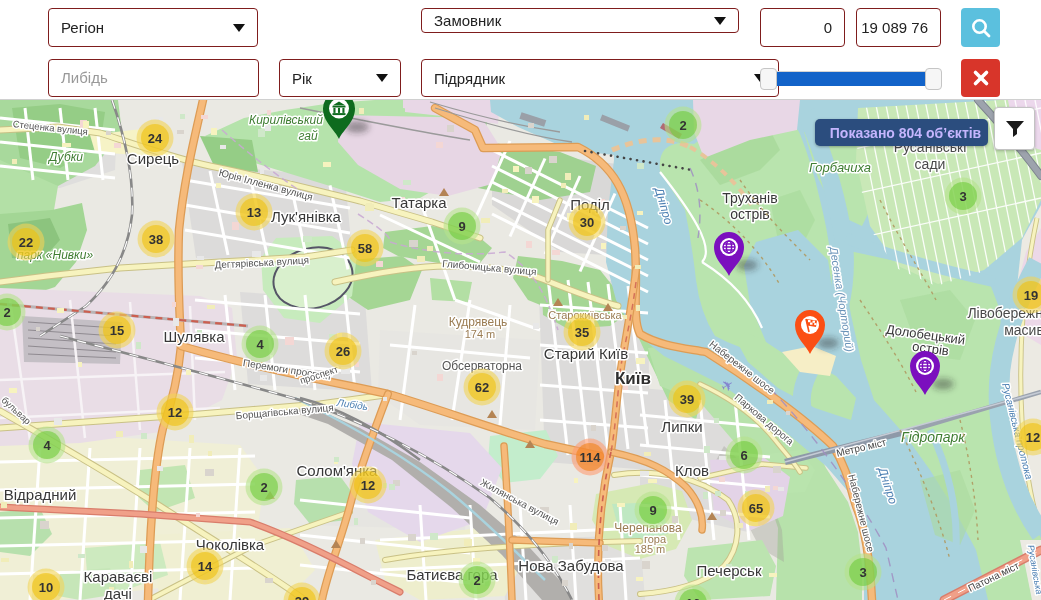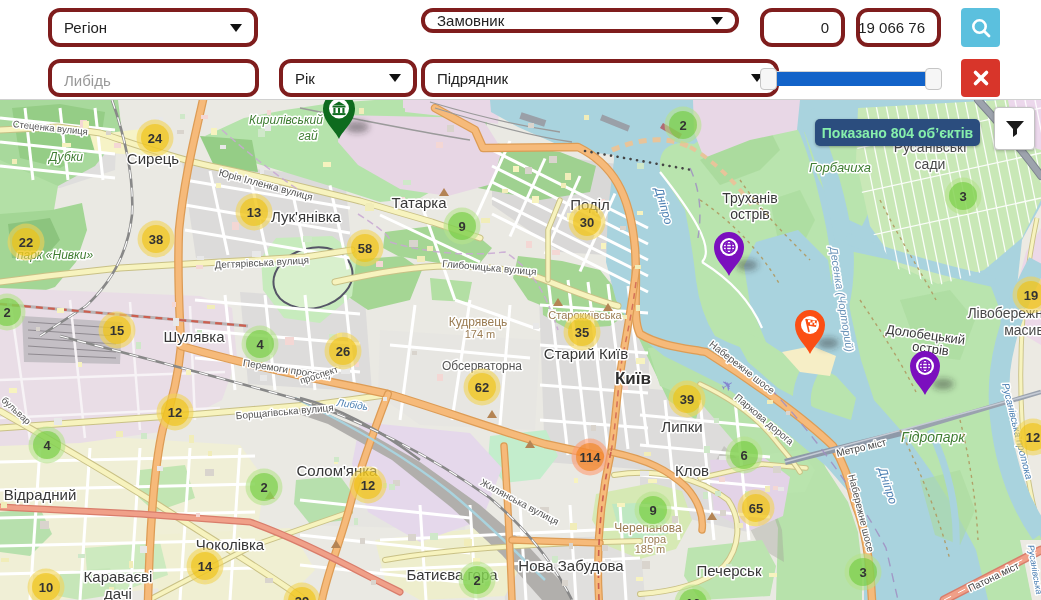--- a/index.html
+++ b/index.html
@@ -1,44 +1,44 @@
 <!DOCTYPE html>
 <html><head><meta charset="utf-8"><style>
 html,body{margin:0;padding:0;}
 body{width:1041px;height:600px;overflow:hidden;font-family:"Liberation Sans",sans-serif;background:#fff;position:relative;}
 .topbar{position:absolute;left:0;top:0;width:1041px;height:100px;background:#fff;z-index:20;border-bottom:1px solid #d0d0d0;box-sizing:border-box;}
-.ctl{position:absolute;box-sizing:border-box;border:4px solid #7f1d1d;border-radius:12px;background:#fff;font-size:15px;color:#222;}
+.ctl{position:absolute;box-sizing:border-box;border:1px solid #7f1d1d;border-radius:4px;background:#fff;font-size:15px;color:#222;}
 .sel{padding:0 12px;display:flex;align-items:center;justify-content:space-between;}
 .caret{width:0;height:0;border-left:6.5px solid transparent;border-right:6.5px solid transparent;border-top:8px solid #111;}
 .ph{color:#999;}
 .num{display:flex;align-items:center;justify-content:flex-end;padding:0 12px;font-size:15px;white-space:nowrap;}
 .btn{position:absolute;border-radius:4px;display:flex;align-items:center;justify-content:center;}
 .slider{position:absolute;left:760px;top:68px;width:182px;height:22px;}
 .slider .track{position:absolute;left:0;top:3px;width:182px;height:15px;background:#ededed;border:1px solid #d3d3d3;border-radius:3px;box-sizing:border-box;}
 .slider .fill{position:absolute;left:16px;top:4px;width:150px;height:14px;background:#1263c9;}
 .slider .h{position:absolute;top:0;width:17px;height:22px;background:#f6f6f6;border:1px solid #c5c5c5;border-radius:4px;box-sizing:border-box;}
 .map{position:absolute;left:0;top:100px;width:1041px;height:500px;overflow:hidden;}
-.badge{position:absolute;left:815px;top:19px;width:165px;height:27px;background:#2b4d7e;border-radius:5px;color:#86efac;font-size:14px;font-weight:bold;display:flex;align-items:center;justify-content:center;box-shadow:0 1px 3px rgba(0,0,0,0.3);}
+.badge{position:absolute;left:815px;top:19px;width:165px;height:27px;background:#2b4d7e;border-radius:5px;color:#c4b5fd;font-size:14px;font-weight:bold;display:flex;align-items:center;justify-content:center;box-shadow:0 1px 3px rgba(0,0,0,0.3);padding-left:8px;}
 .fbtn{position:absolute;left:994px;top:7px;width:39px;height:41px;background:#fff;border:1px solid #c3c3c3;border-radius:4px;box-shadow:0 1px 3px rgba(0,0,0,0.25);display:flex;align-items:center;justify-content:center;}
 </style></head><body>
 <div class="topbar">
     <div class="ctl sel" style="left:48px;top:8px;width:210px;height:39px;">Регіон<span class="caret"></span></div>
     <div class="ctl sel" style="left:421px;top:8px;width:318px;height:25px;">Замовник<span class="caret"></span></div>
     <div class="ctl num" style="left:760px;top:8px;width:85px;height:39px;">0</div>
-    <div class="ctl num" style="left:856px;top:8px;width:85px;height:39px;">19 066 76</div>
+    <div class="ctl num" style="left:856px;top:8px;width:85px;height:39px;">19 089 76</div>
     <div class="btn" style="left:961px;top:8px;width:39px;height:39px;background:#5bc0de;">
 <svg width="24" height="24" viewBox="0 0 24 24">
         <circle cx="10.5" cy="10.5" r="6.2" fill="none" stroke="#fff" stroke-width="2.6"></circle>
         <line x1="15" y1="15" x2="20" y2="20" stroke="#fff" stroke-width="2.8" stroke-linecap="round"></line>
       </svg>
     </div>
     <div class="ctl" style="left:48px;top:59px;width:211px;height:38px;">
       <div class="ph" style="padding:9px 12px;">Либідь</div>
     </div>
-    <div class="ctl sel" style="left:279px;top:59px;width:138px;height:38px;">Рік<span class="caret"></span></div>
+    <div class="ctl sel" style="left:279px;top:59px;width:122px;height:38px;">Рік<span class="caret"></span></div>
     <div class="ctl sel" style="left:421px;top:59px;width:358px;height:38px;">Підрядник<span class="caret"></span></div>
     <div class="slider">
       <div class="track"></div>
       <div class="fill"></div>
       <div class="h" style="left:0;"></div>
       <div class="h" style="right:0;"></div>
     </div>
     <div class="btn" style="left:961px;top:59px;width:39px;height:38px;background:#d8352a;">
 <svg width="22" height="22" viewBox="0 0 22 22">
         <g stroke="#fff" stroke-width="3.6" stroke-linecap="round">

